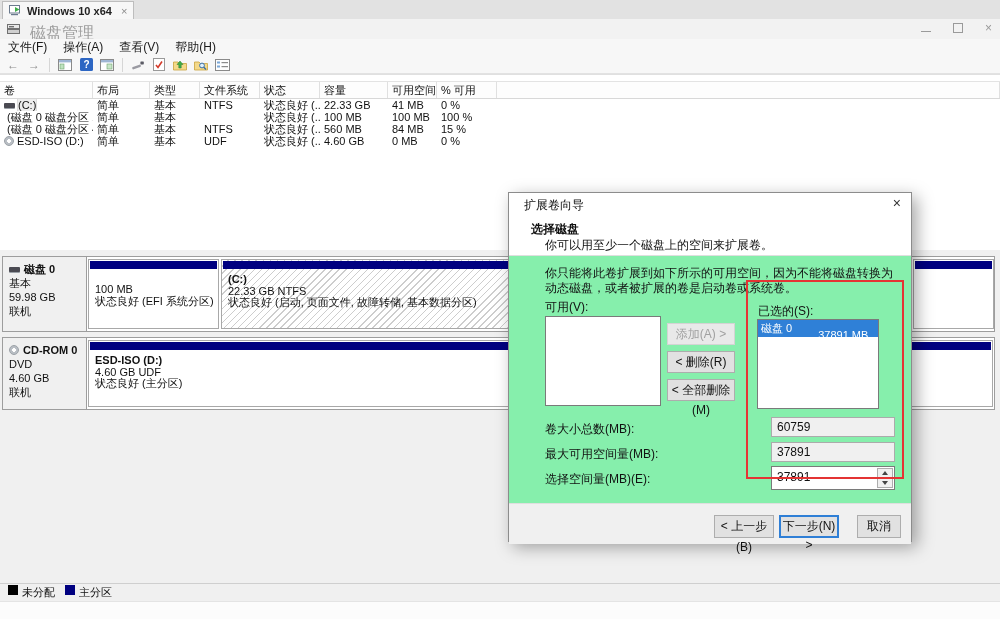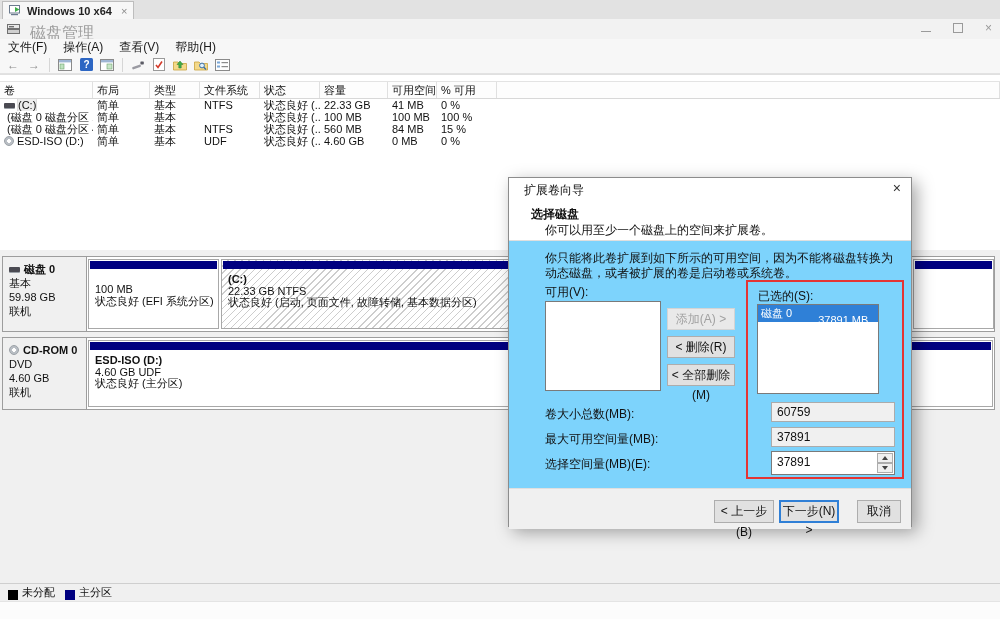--- a/index.html
+++ b/index.html
@@ -50,26 +50,26 @@
   .disk-label .dname{font-weight:bold;display:flex;align-items:center;gap:4px;}
   .part-area{position:relative;flex:1;background:#fff;}
   .part-box{position:absolute;top:2px;height:70px;border:1px solid #a8a8a8;box-sizing:border-box;background:#fff;}
   .part-box .bar{height:8px;background:#000080;margin:1px;}
   .part-box .ptext{padding:3px 6px;font-size:11px;line-height:11.5px;color:#111;white-space:nowrap;overflow:hidden;}
   .part-box.hatch{background:repeating-linear-gradient(135deg,#fff 0px,#fff 4px,#cdcdcd 4px,#cdcdcd 5px);}
   .pname{font-weight:bold;}
 
   
   .legendbar{left:0;top:583px;width:1000px;height:18px;background:#f0f0f0;border-top:1px solid #cfcfcf;display:flex;align-items:center;gap:10px;padding-left:8px;box-sizing:border-box;font-size:11px;color:#111;}
-  .legend-item{display:flex;align-items:flex-end;gap:4px;}
+  .legend-item{display:flex;align-items:flex-start;gap:4px;}
   .swatch{width:10px;height:10px;display:inline-block;}
   .bottomstrip{left:0;top:601px;width:1000px;height:18px;background:#fcfcfc;border-top:1px solid #e4e4e4;}
 
   
-  .dialog{left:508px;top:177px;width:404px;height:350px;background:#7dd3fc;border:1px solid #8c8c8c;box-sizing:border-box;box-shadow:5px 5px 16px rgba(0,0,0,.35);font-size:12px;color:#111;}
+  .dialog{left:508px;top:192px;width:404px;height:350px;background:#86efac;border:1px solid #8c8c8c;box-sizing:border-box;box-shadow:5px 5px 16px rgba(0,0,0,.35);font-size:12px;color:#111;}
   .dlg-titlebar{position:absolute;left:0;top:0;width:100%;height:22px;background:#fff;}
   .dlg-title{position:absolute;left:15px;top:4px;font-size:12px;color:#111;}
   .dlg-close{position:absolute;right:10px;top:3px;font-size:14px;color:#333;line-height:14px;}
   .dlg-header{position:absolute;left:0;top:22px;width:100%;height:40px;background:#fff;border-bottom:1px solid #dfdfdf;}
   .dlg-h1{position:absolute;left:22px;top:6px;font-weight:bold;}
   .dlg-h2{position:absolute;left:36px;top:22px;}
   .dlg-body{position:absolute;left:0;top:62px;width:100%;height:248px;}
   .dlg-bodytext{position:absolute;left:36px;top:11px;width:354px;line-height:15px;}
   .lbl{position:absolute;white-space:nowrap;}
   .listbox{position:absolute;background:#fff;border:1px solid #7a7a7a;box-sizing:border-box;}

